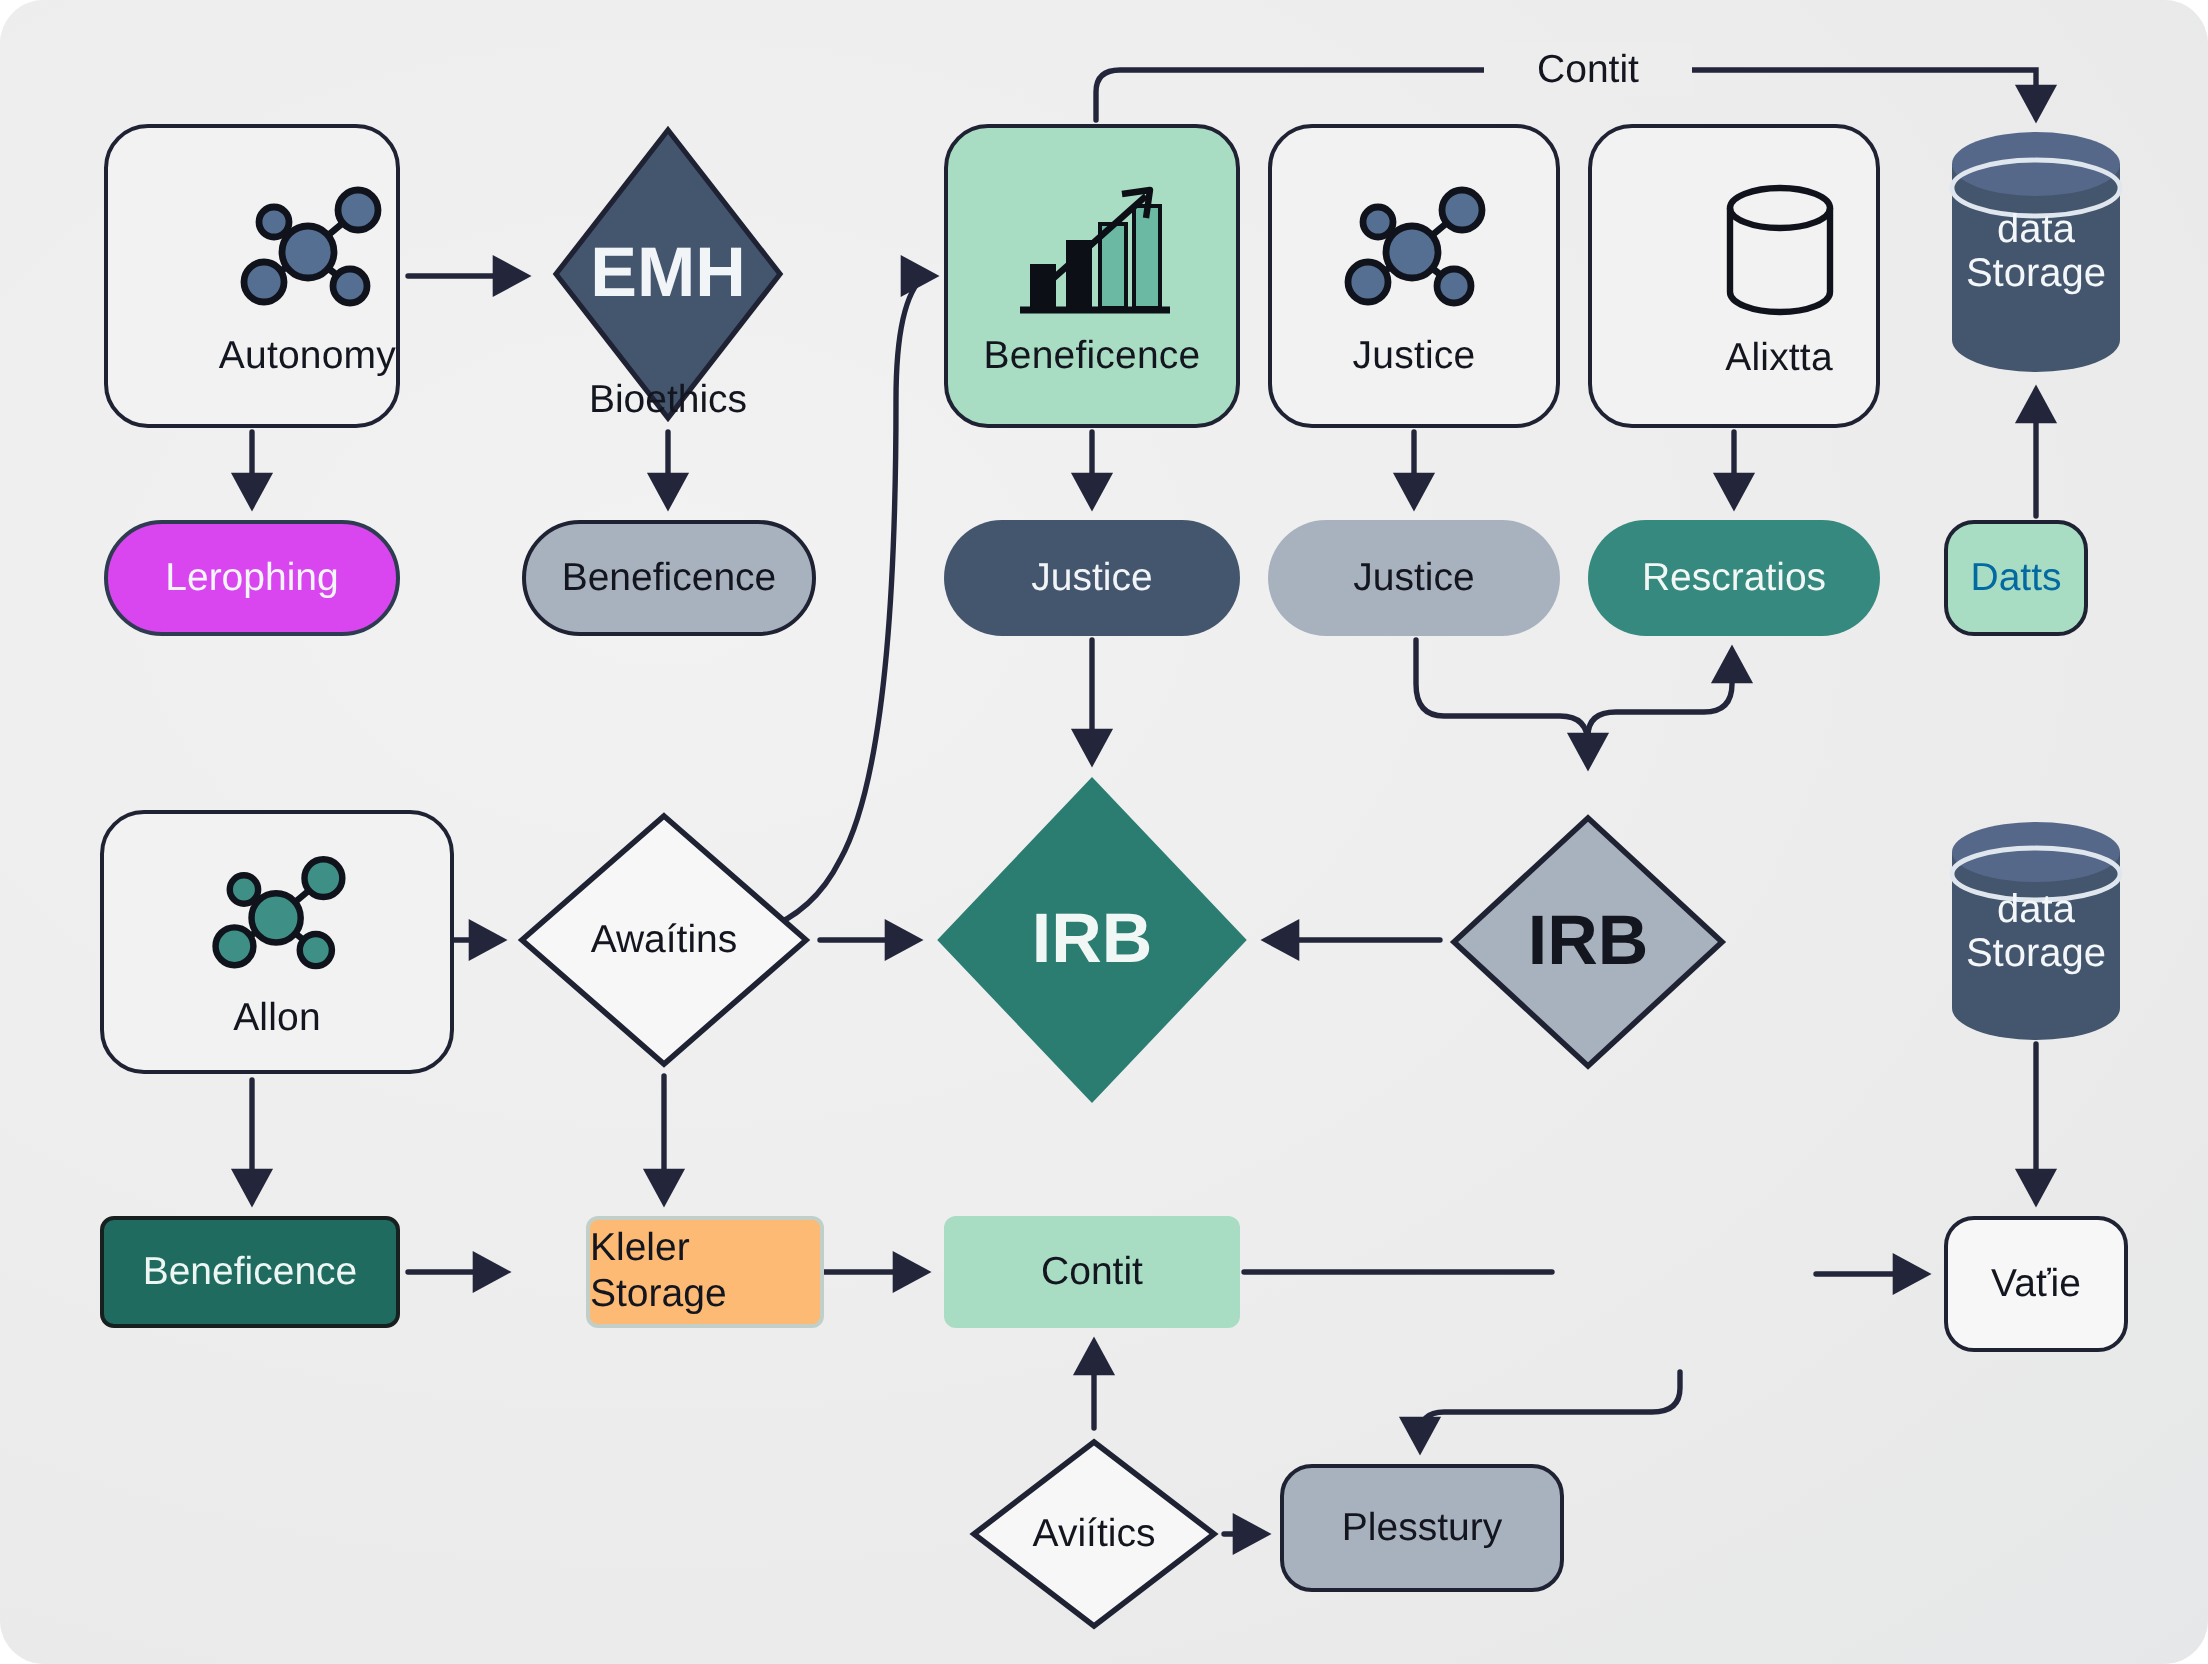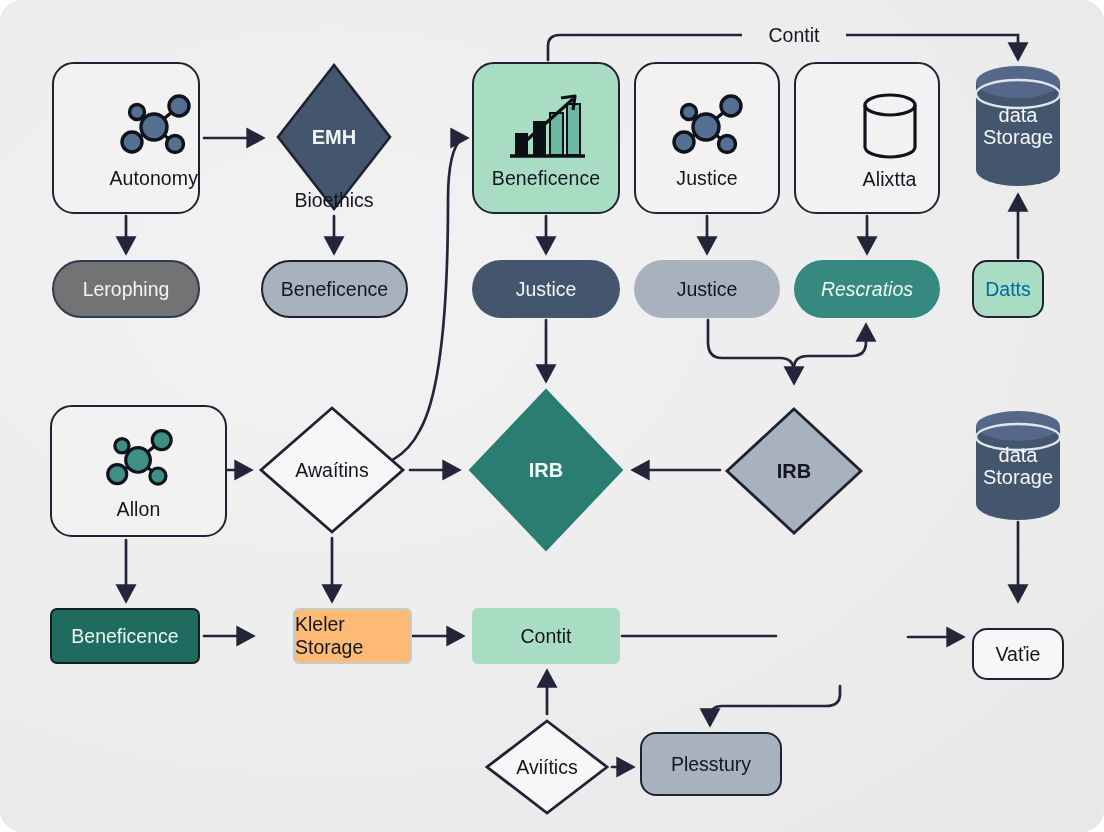--- a/index.html
+++ b/index.html
@@ -48,21 +48,21 @@
   .rect.soft{border-radius:6px;border:2.4px solid #c2cfc8;}
   .rect.plain{border:none;border-radius:6px;}
 
   
   .rrect{border-radius:15px;border:2.6px solid #1f2233;font-size:19.5px;background:#f7f7f7;}
 
   
   .dia{background:transparent;}
   .dia .lbl{position:relative;z-index:2;font-size:19.5px;color:#14161f;}
   .dia svg{position:absolute;left:0;top:0;}
-  .dia.big .lbl{font-size:20px;font-weight:700;}
+  .dia.big .lbl{font-size:35px;font-weight:700;}
 
   
   .cyl{flex-direction:column;}
   .cyl .lbl{position:relative;z-index:3;color:#f4f7f9;font-size:20px;line-height:1.12;text-align:center;}
 
   .wm{
     position:absolute;right:14px;bottom:10px;
     font-size:16px;color:#e8e8e8;letter-spacing:1px;
     user-select:none;
   }
@@ -218,29 +218,29 @@
       <path d="M4,18 L4,106 A42,16 0 0 0 88,106 L88,18 Z" fill="#44566e"></path>
       <ellipse cx="46" cy="18" rx="42" ry="16" fill="#56688a"></ellipse>
       <ellipse cx="46" cy="30" rx="42" ry="14" fill="none" stroke="#dfe6ee" stroke-width="2.4"></ellipse>
     </svg>
     <span class="lbl">data</span>
     <span class="lbl">Storage</span>
   </div>
 
   <div class="node" style="left:742px;top:22px;width:104px;height:26px;background:#ededed;font-size:19.5px;color:#14161f;text-align:right;">Contit</div>
 
-  <div class="node pill" style="left:52px;top:260px;width:148px;height:58px;background:#737373;color:#f2f5f8;border-color:#2d3c50;">Lerophing</div>
+  <div class="node pill" style="left:52px;top:260px;width:148px;height:58px;background:#d946ef;color:#f2f5f8;border-color:#2d3c50;">Lerophing</div>
 
   <div class="node pill" style="left:261px;top:260px;width:147px;height:58px;background:#a8b2bf;color:#14161f;">Beneficence</div>
 
   <div class="node pill noborder" style="left:472px;top:260px;width:148px;height:58px;background:#44566e;color:#f2f5f8;">Justice</div>
 
   <div class="node pill noborder" style="left:634px;top:260px;width:146px;height:58px;background:#a8b2bf;color:#14161f;">Justice</div>
 
-  <div class="node pill noborder" style="left:794px;top:260px;width:146px;height:58px;background:#35897e;color:#f2f7f5;font-style:italic;">Rescratios</div>
+  <div class="node pill noborder" style="left:794px;top:260px;width:146px;height:58px;background:#35897e;color:#f2f7f5;">Rescratios</div>
 
   <div class="node rrect" style="left:972px;top:260px;width:72px;height:58px;background:#a9ddc3;color:#0369a1;">Datts</div>
 
   <div class="node card" style="left:50px;top:405px;width:177px;height:132px;">
     <span class="ico">
       <svg width="86" height="70" viewBox="0 0 86 74">
         <g stroke="#11131c" stroke-width="3.4" fill="none">
           <line x1="42" y1="38" x2="66" y2="18"></line>
             <line x1="42" y1="38" x2="26" y2="24"></line>
           <line x1="42" y1="38" x2="22" y2="52"></line>
@@ -289,21 +289,21 @@
     <span class="lbl">Storage</span>
   </div>
 
   <div class="node rect" style="left:50px;top:608px;width:150px;height:56px;background:#1f6b60;color:#eef6f3;border-color:#17201f;">Beneficence</div>
 
   <div class="node rect soft" style="left:261px;top:608px;width:119px;height:56px;background:#fdba74;color:#14161f;margin-left:32px;">Kleler Storage</div>
 
   <div class="node rect plain" style="left:472px;top:608px;width:148px;height:56px;background:#a9ddc3;color:#14161f;">Contit</div>
 
 
-  <div class="node rrect" style="left:972px;top:608px;width:92px;height:52px;color:#14161f;margin-top:20px;">Vaťie</div>
+  <div class="node rrect" style="left:972px;top:608px;width:92px;height:68px;color:#14161f;">Vaťie</div>
 
   <div class="node dia" style="left:484px;top:718px;width:126px;height:98px;">
     <svg width="126" height="98" viewBox="0 0 126 98">
       <polygon points="63,3 123,49 63,95 3,49" fill="#f7f7f7" stroke="#1f2233" stroke-width="2.8"></polygon>
     </svg>
     <span class="lbl">Aviítics</span>
   </div>
 
   <div class="node pill" style="left:640px;top:732px;width:142px;height:64px;background:#a8b2bf;color:#14161f;border-radius:16px;">Plesstury</div>
 

